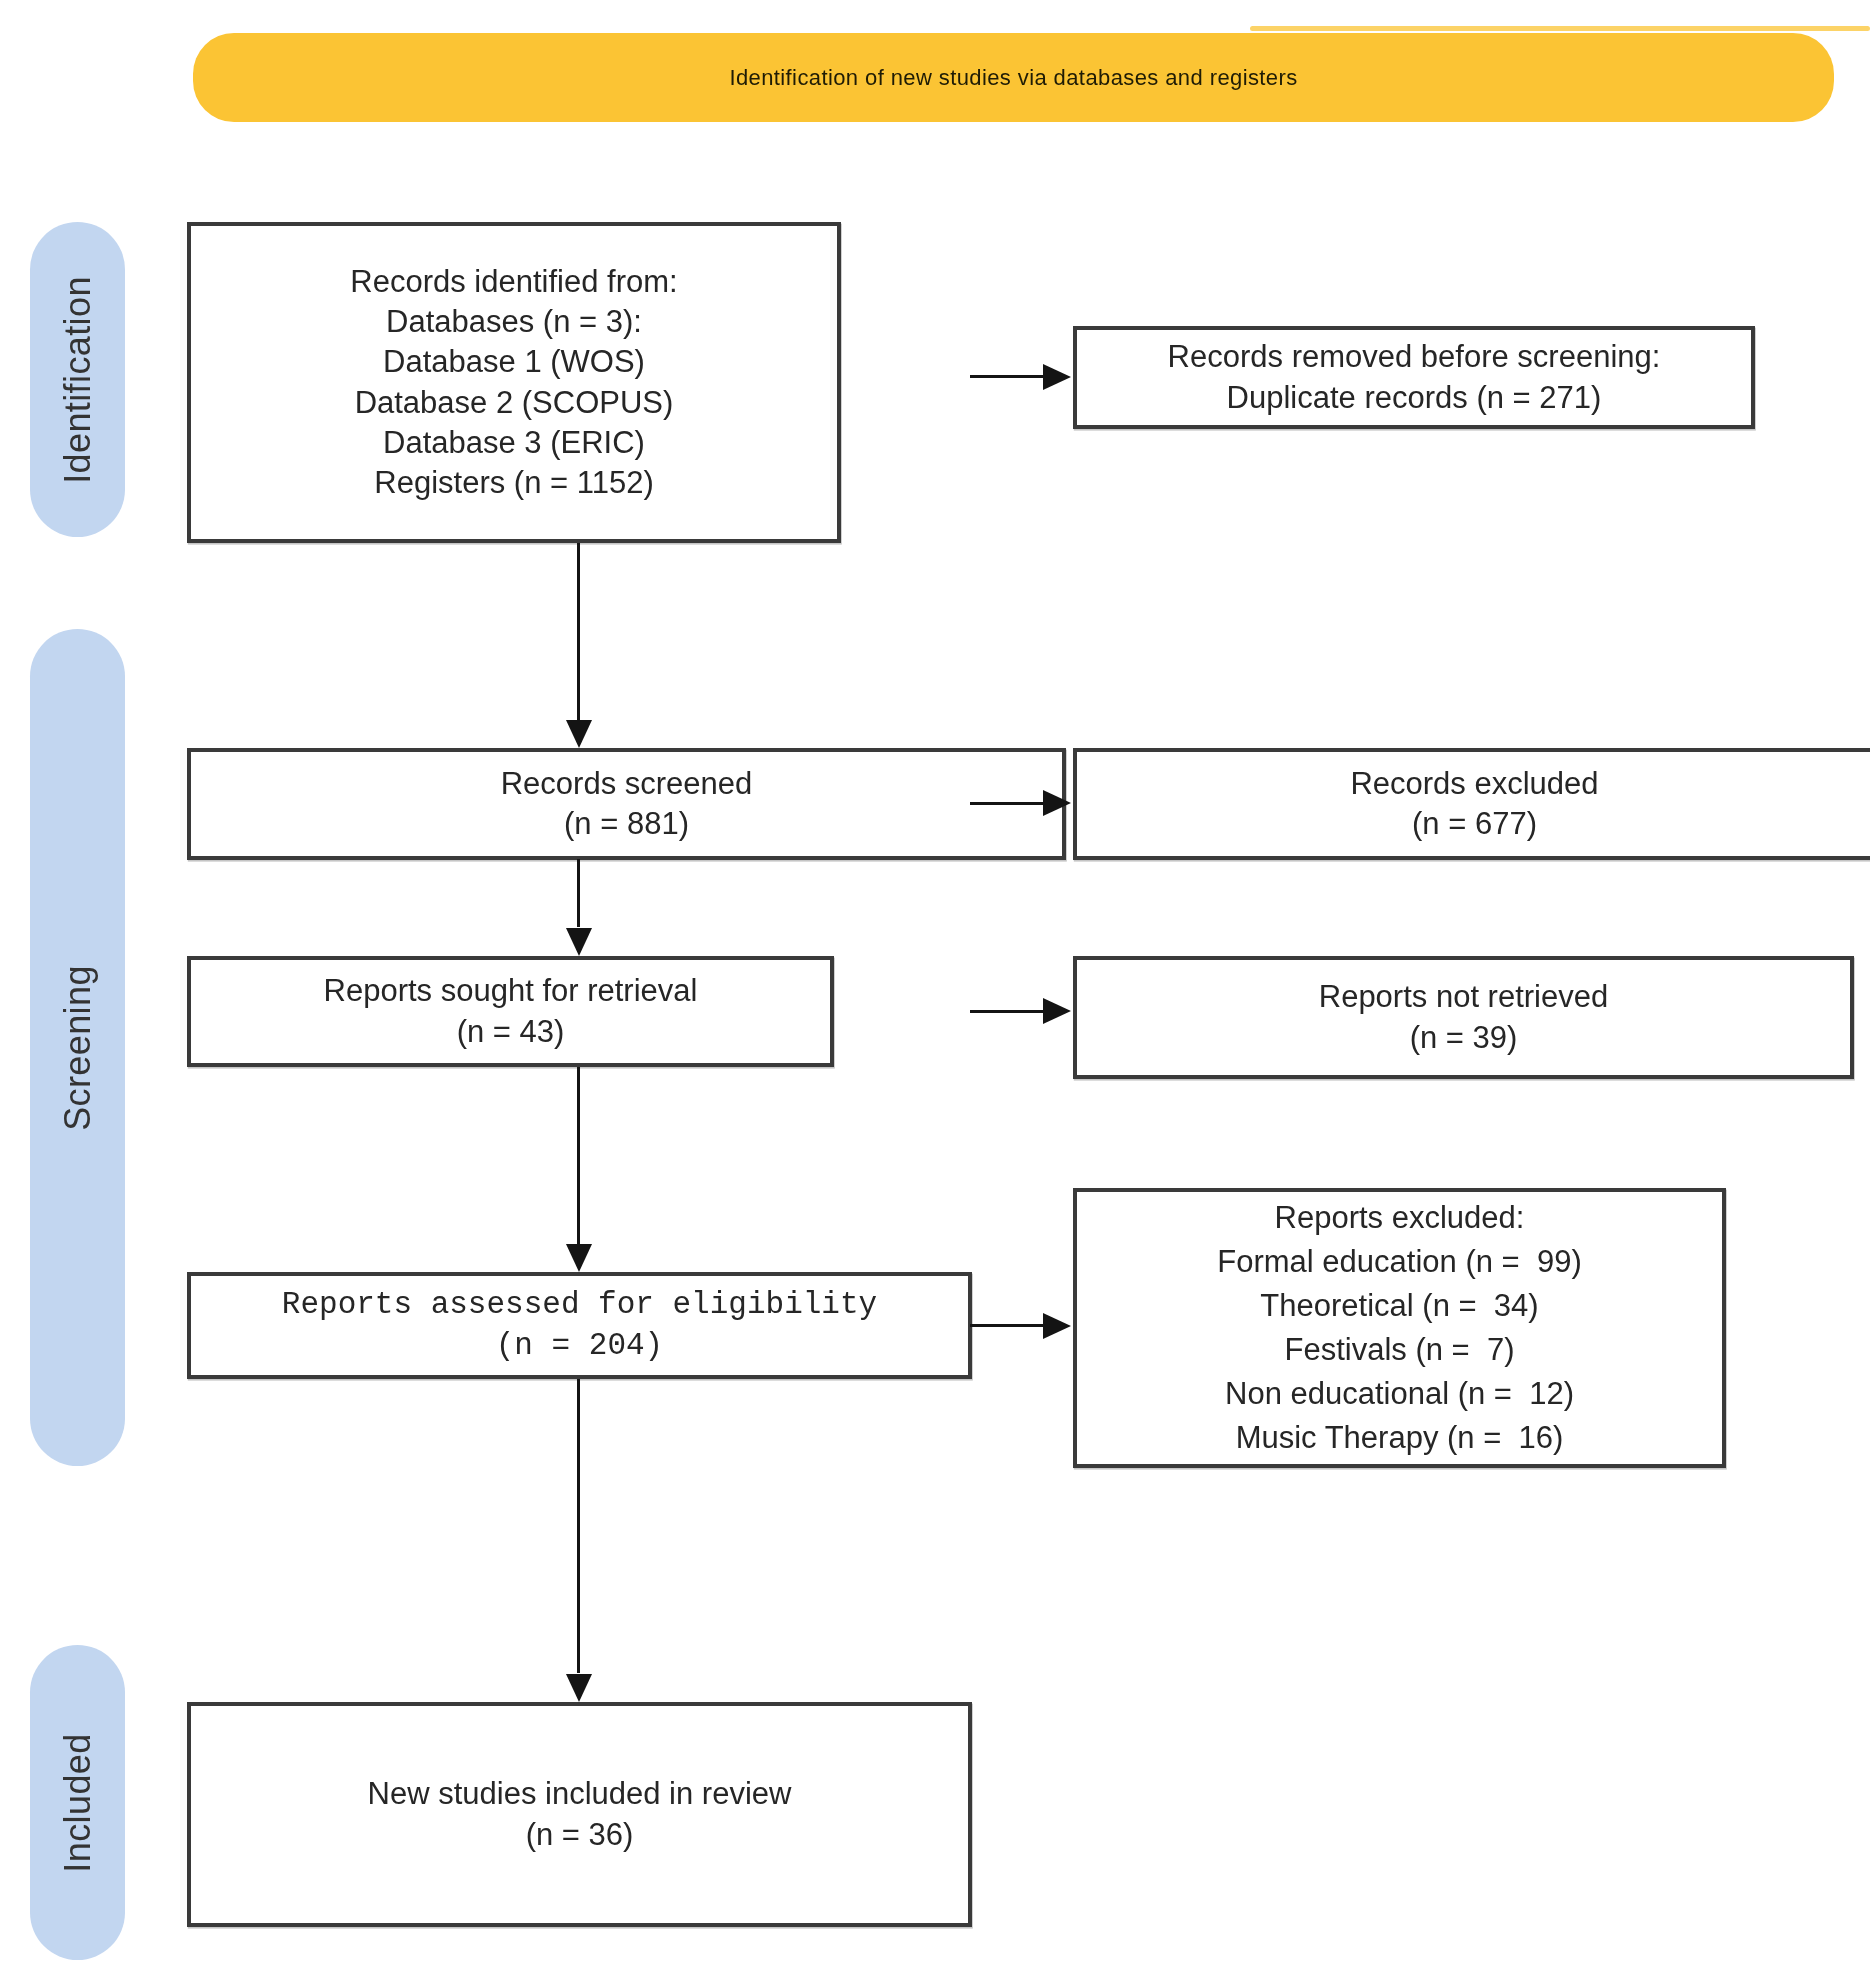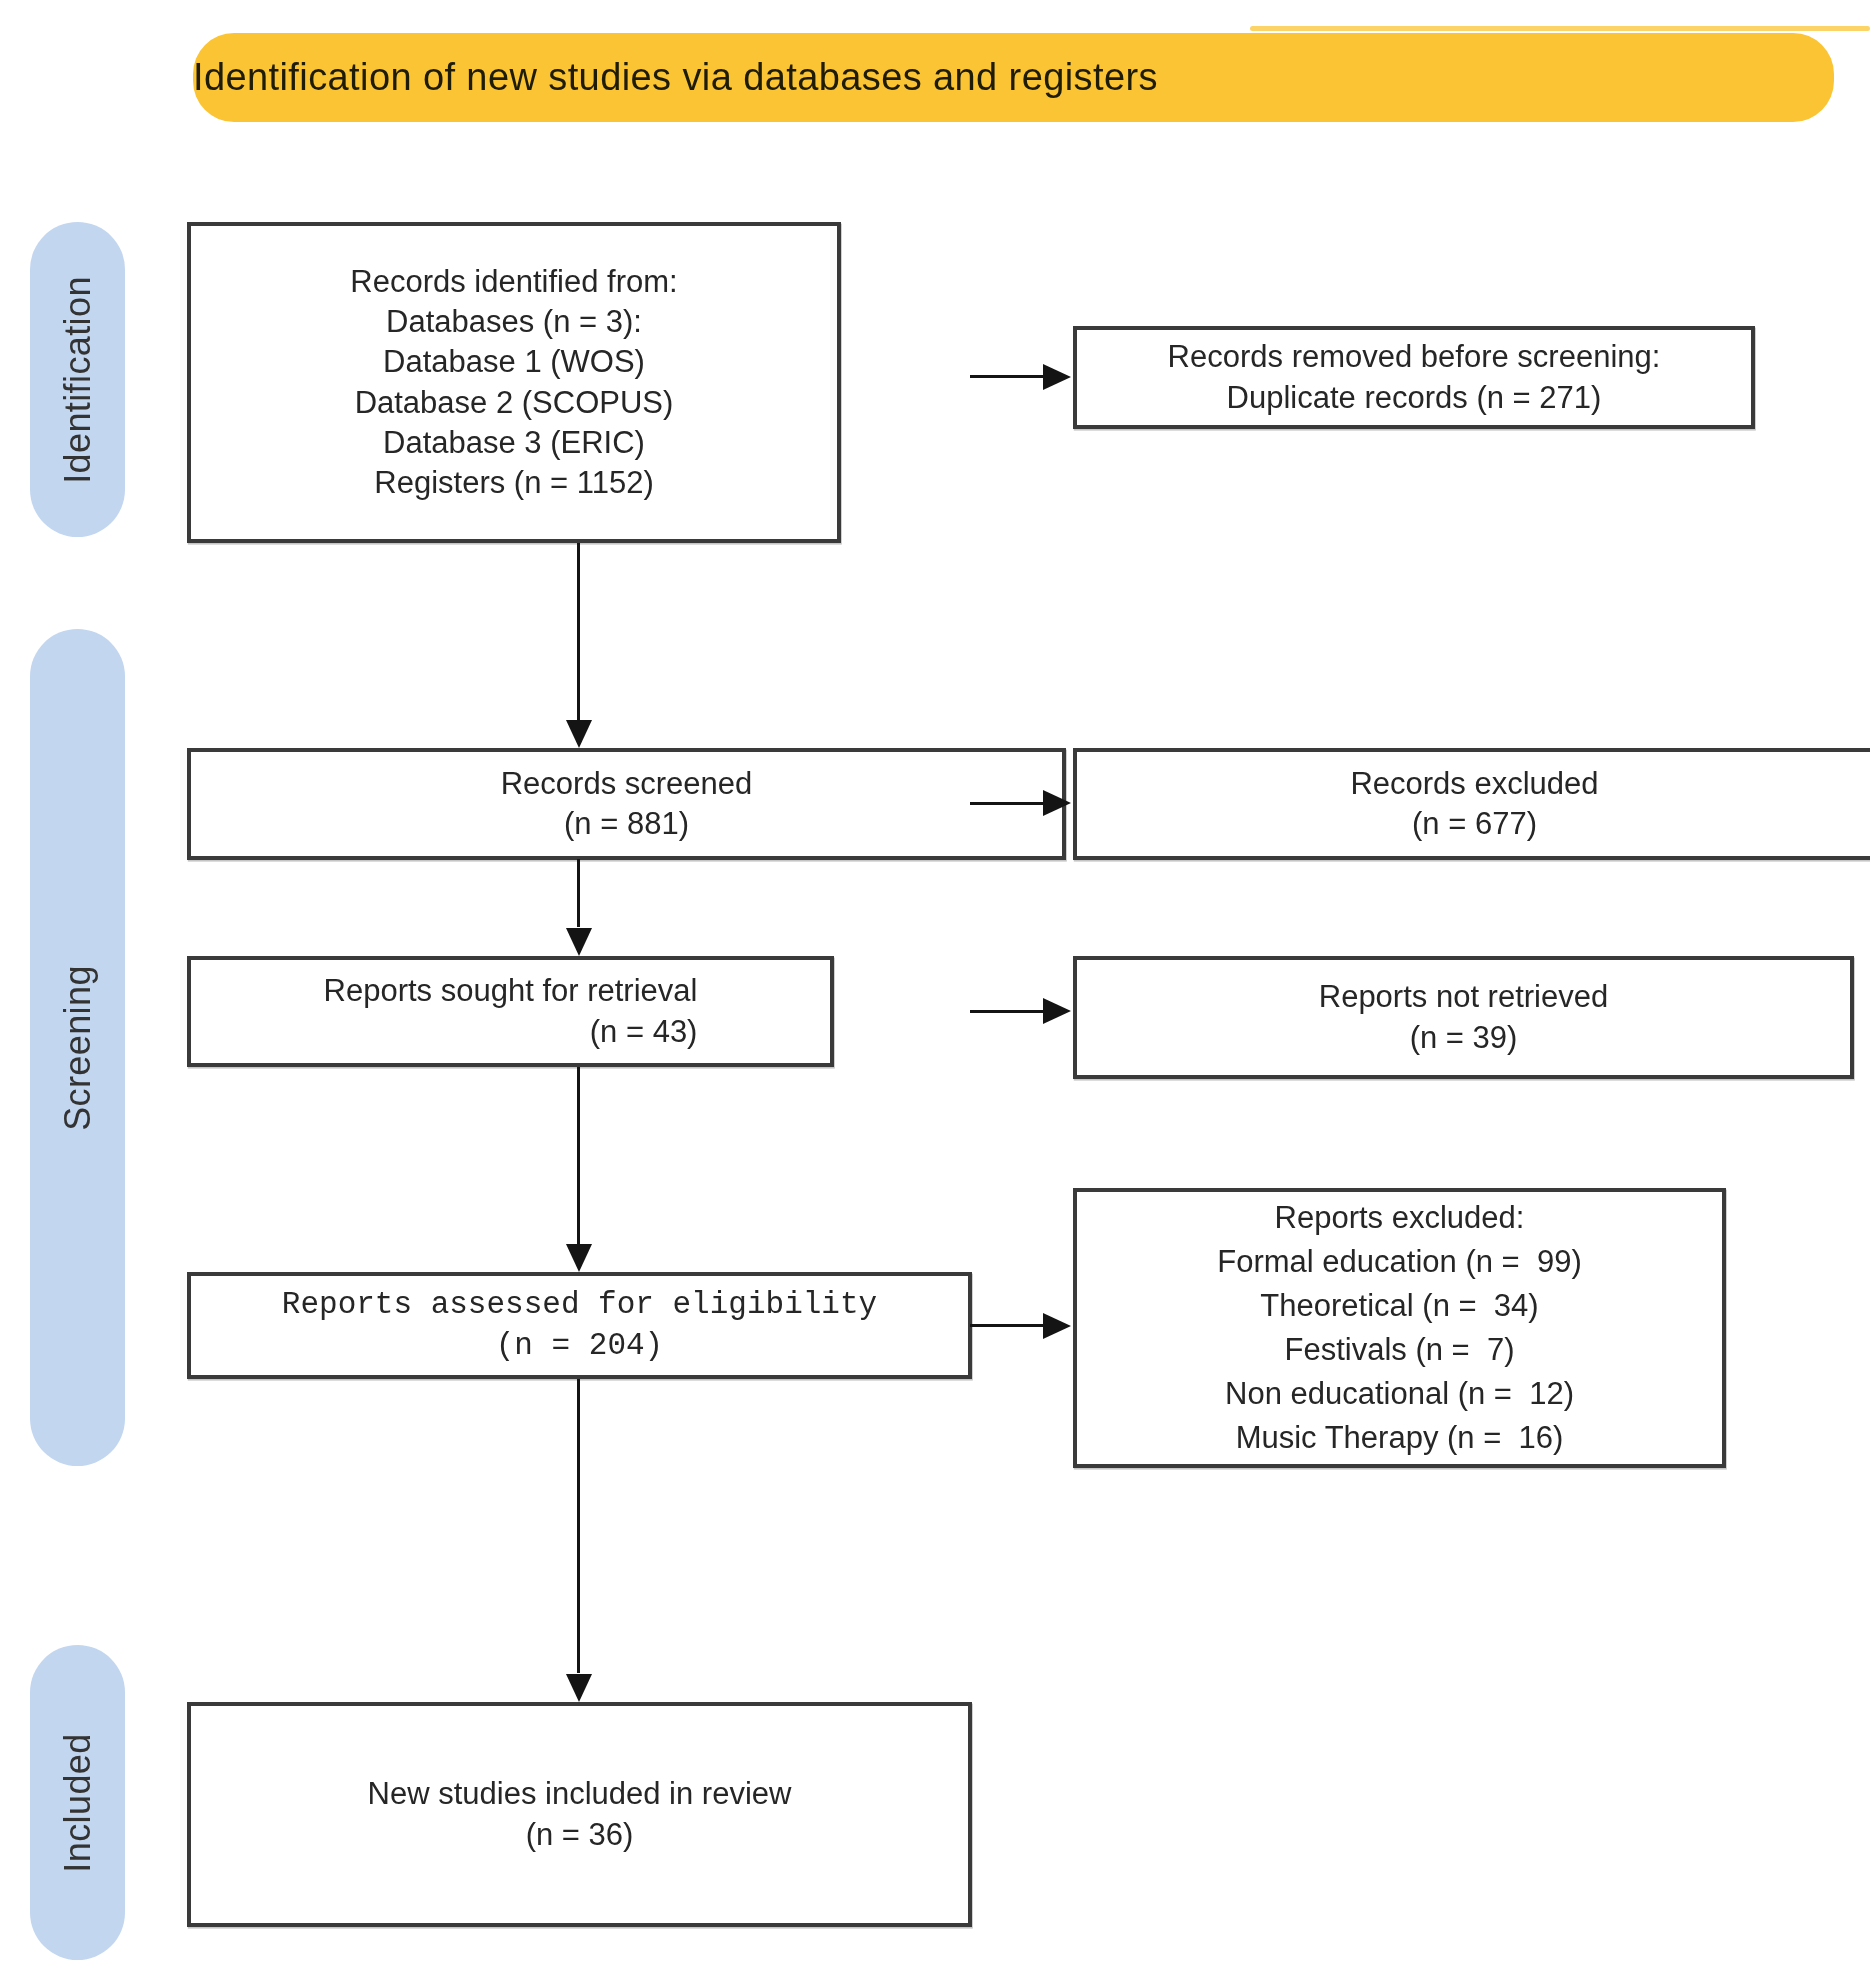--- a/index.html
+++ b/index.html
@@ -16,22 +16,22 @@
   
   .top-line{
     position:absolute; left:1250px; top:25.5px; width:620px; height:5px;
     background:#FBC434; opacity:.75; border-radius:2.5px;
   }
 
   
   .banner{
     position:absolute; left:193px; top:33px; width:1641px; height:89px;
     background:#FBC434; border-radius:41px;
-    display:flex; align-items:center; justify-content:flex-start;
-    font-size:38px; color:#1f1c05; letter-spacing:0.4px;
+    display:flex; align-items:center; justify-content:center;
+    font-size:22px; color:#1f1c05; letter-spacing:0.4px;
   }
 
   
   .pill{
     position:absolute; left:30px; width:95px;
     background:#C2D6F0; border-radius:48px;
     display:flex; align-items:center; justify-content:center;
   }
   .pill .vtext{
     transform:rotate(-90deg); white-space:nowrap;
@@ -48,21 +48,21 @@
     box-shadow:0.8px 1.6px 0 rgba(90,90,90,.35);
     display:flex; align-items:center; justify-content:center;
     text-align:center;
   }
   .box .box-text{
     white-space:pre-wrap;
     font-size:31px; line-height:1.3; color:#262626;
   }
   .b1 { left:187px;  top:222px;  width:654px; height:321px; }
   .b2 { left:187px;  top:748px;  width:879px; height:112px; }
-  .b3 { left:187px;  top:956px; width:647px; height:111px;text-align:right; }
+  .b3 { left:187px;  top:956px; width:647px; height:111px; }
   .b4 { left:187px;  top:1272px; width:785px; height:107px;font-family:Liberation Mono, monospace; }
   .b5 { left:187px;  top:1702px; width:785px; height:225px; }
   .r1 { left:1073px; top:326px;  width:682px; height:103px; }
   .r2 { left:1073px; top:748px;  width:803px; height:112px; }
   .r3 { left:1073px; top:956px; width:781px; height:123px; }
   .r4 { left:1073px; top:1188px; width:653px; height:280px; }
   .r4 .box-text{ line-height:1.42; }
 
   
   .vline{ position:absolute; left:577px; width:3.3px; background:#141414; }

